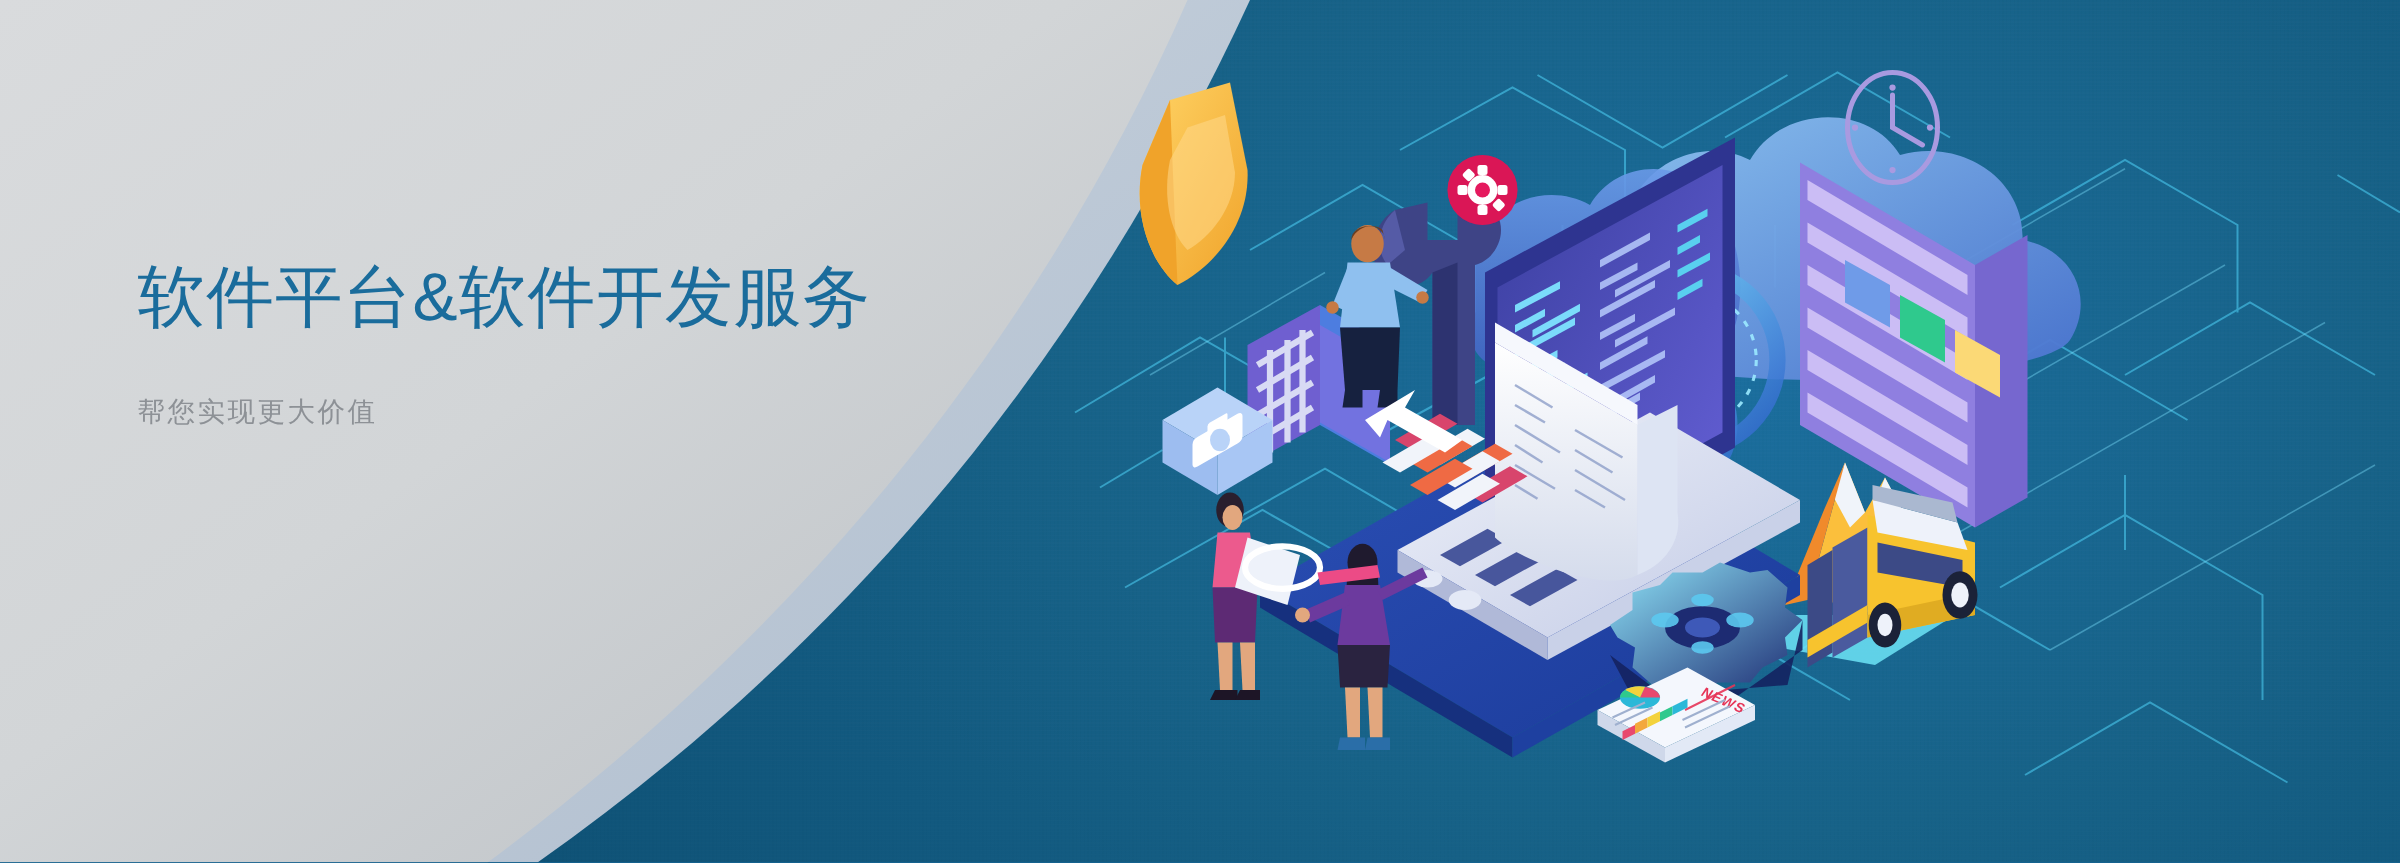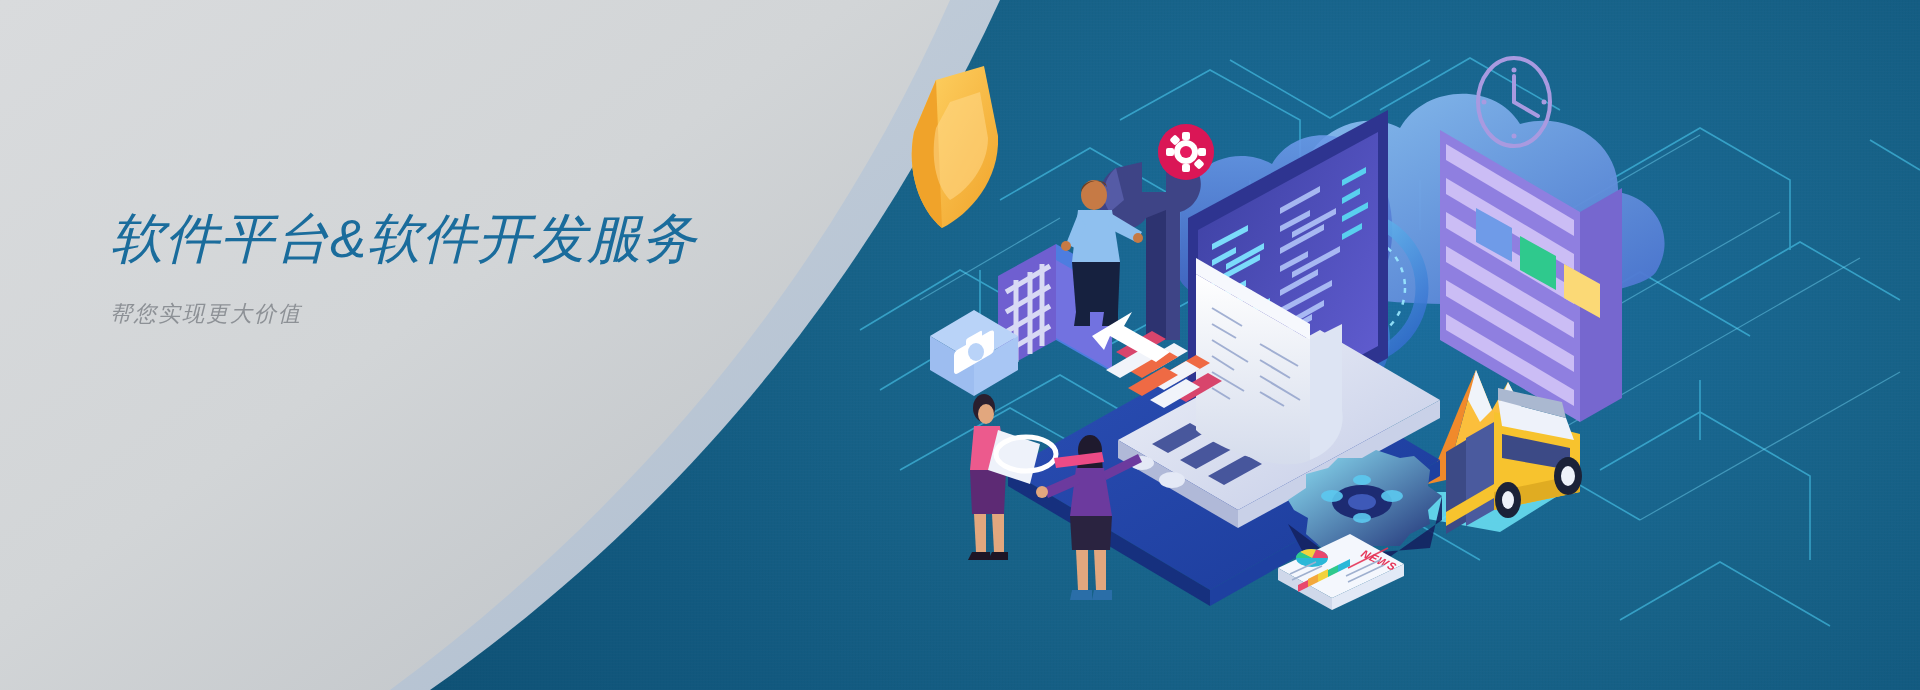--- a/index.html
+++ b/index.html
@@ -7,21 +7,20 @@
   html,body { width:1920px; height:690px; overflow:hidden; }
   body {
     font-family:"Liberation Sans","DejaVu Sans",sans-serif;
     background:#10628f;
   }
   #banner {
     position:relative;
     width:1920px; height:690px;
     overflow:hidden;
     background:#1a6490;
-    font-style:italic;
   }
 
   
   .bg-blue {
     position:absolute; inset:0;
     background:
       radial-gradient(ellipse 1100px 760px at 72% 44%, #1b6e9e 0%, #176288 48%, #12597f 74%, #0f5276 100%);
   }
   
   .bg-noise {
@@ -48,21 +47,21 @@
   }
   .headline {
     font-size:54px;
     line-height:1.25;
     letter-spacing:1px;
     color:#1a6c9c;
     font-weight:400;
     white-space:nowrap;
   }
   .subhead {
-    margin-top:26px;
+    margin-top:42px;
     font-size:22px;
     letter-spacing:2px;
     color:#8d9196;
     font-weight:400;
   }
 
   
   .illustration {
     position:absolute;
     left:880px; top:40px;

